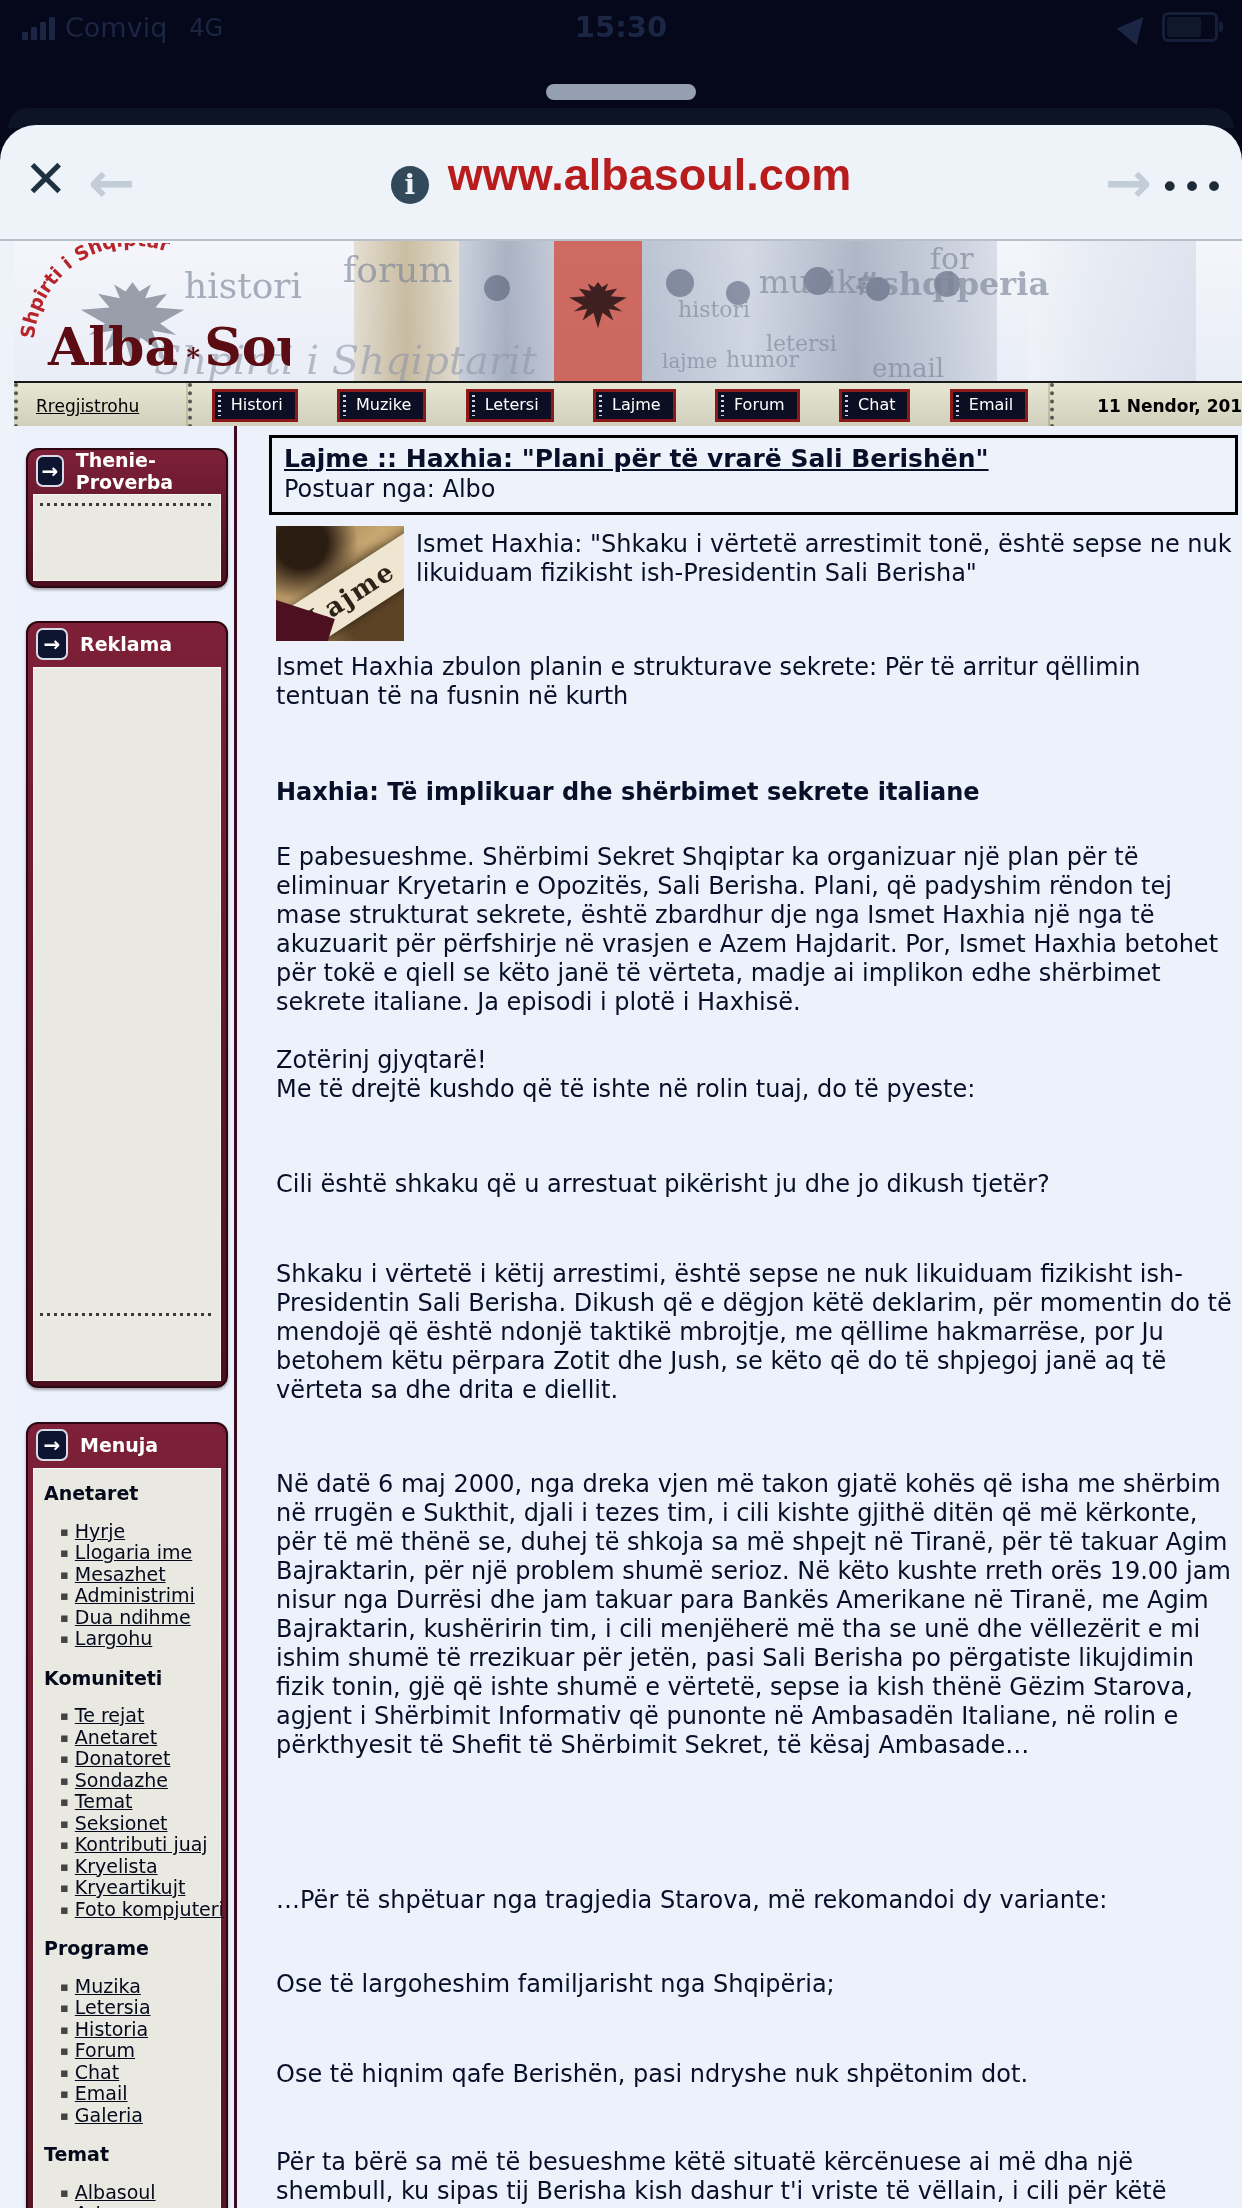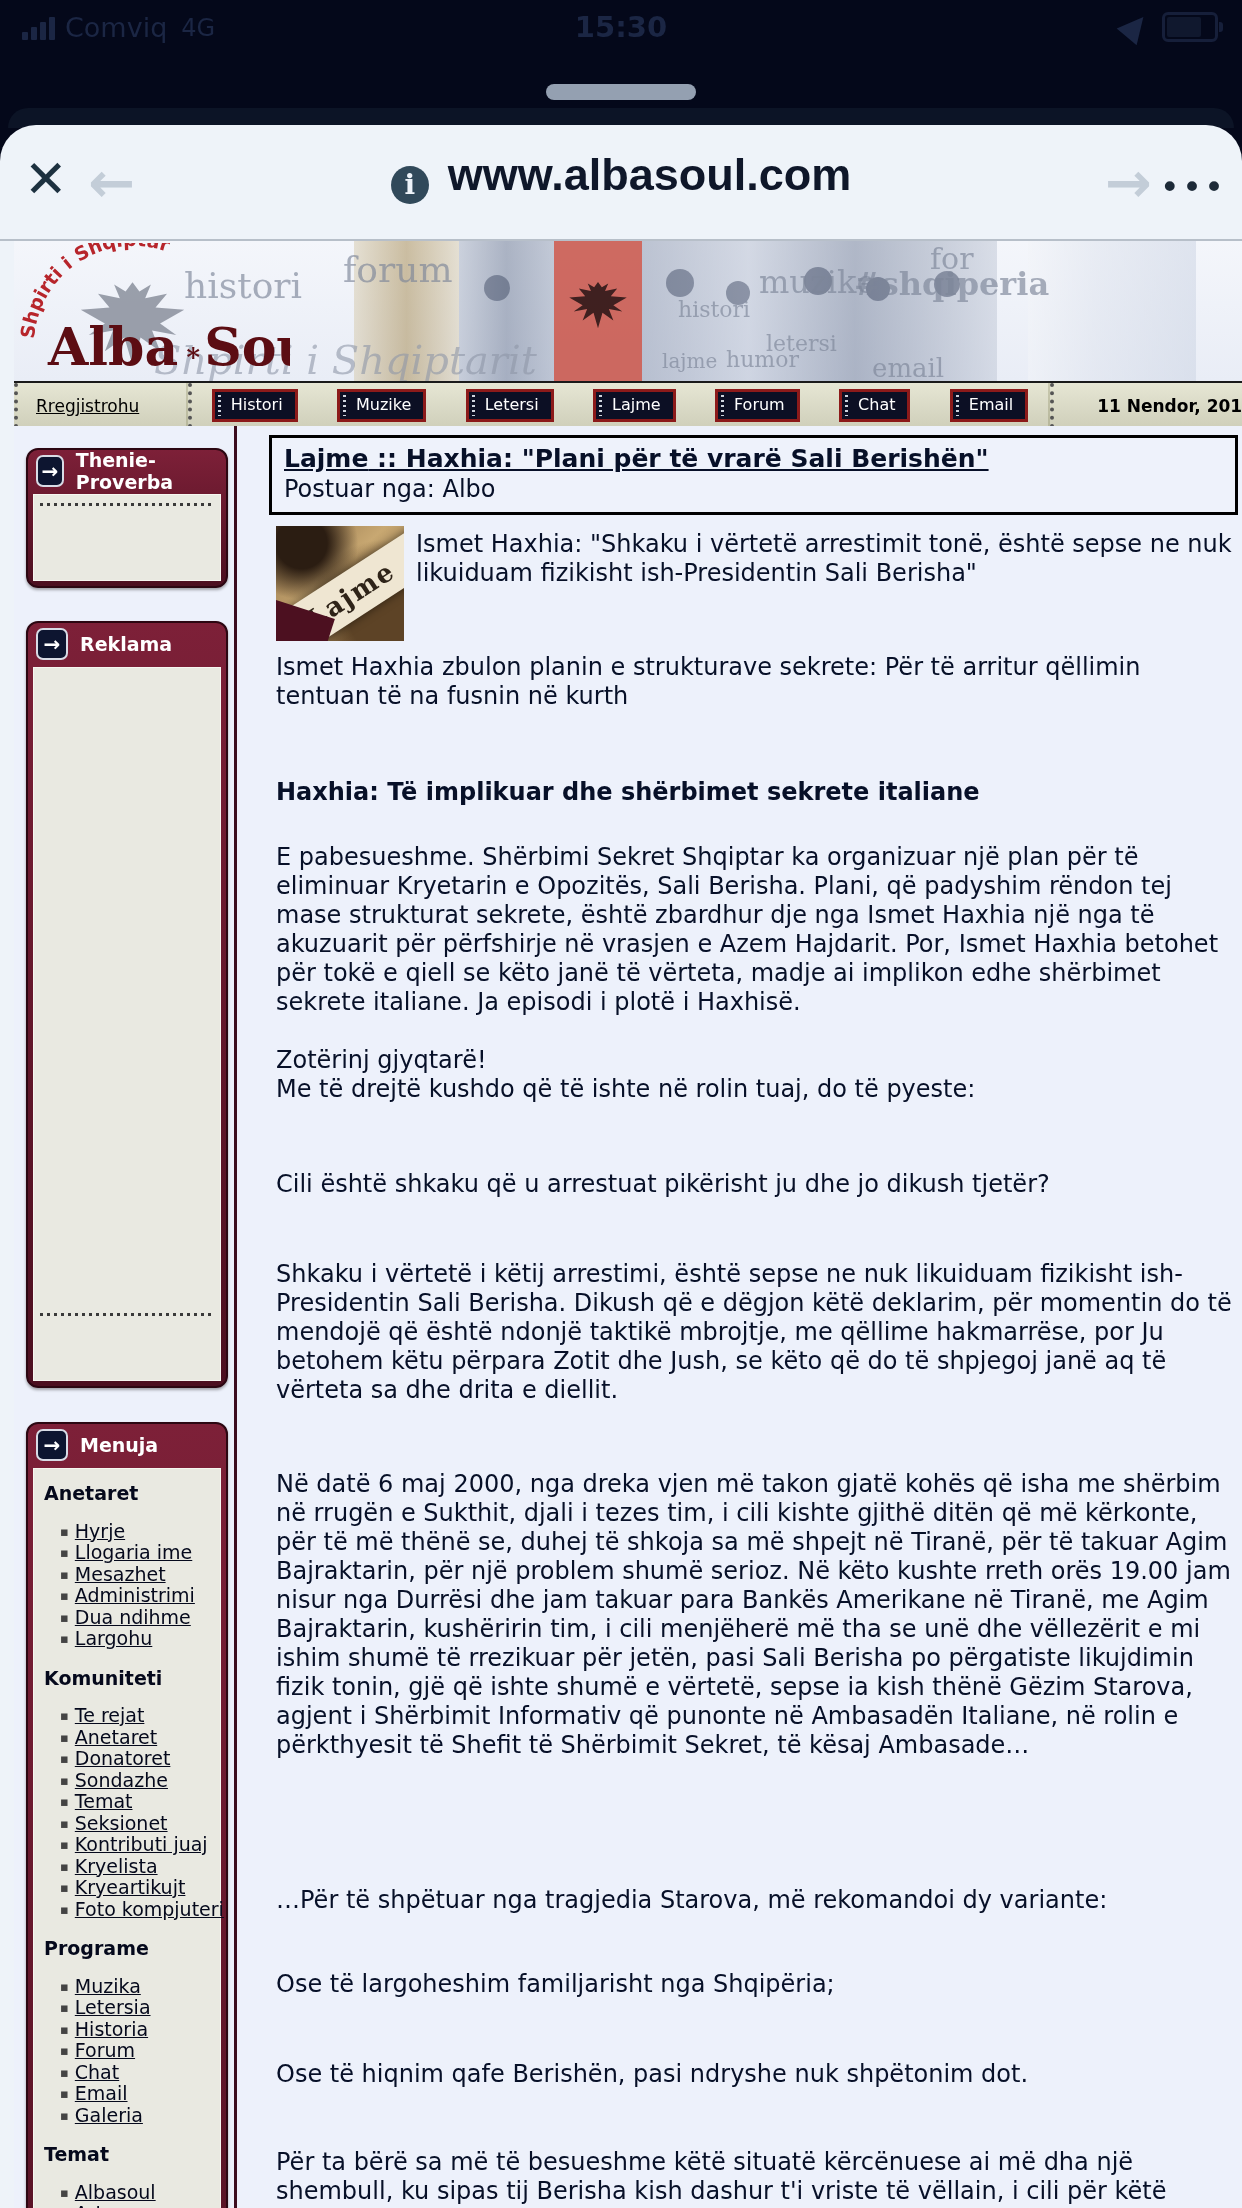--- a/index.html
+++ b/index.html
@@ -5,21 +5,21 @@
   html,body{margin:0;padding:0;background:#02040f;}
   .screen{position:relative;width:1242px;height:2208px;overflow:hidden;
           font-family:"DejaVu Sans",sans-serif;background:#04081a;}
 
   
   .statusbar{position:absolute;left:0;top:0;width:100%;height:60px;color:#1b2644;}
   .sb-left{position:absolute;left:22px;top:12px;display:flex;align-items:center;gap:10px;}
   .sig{display:flex;align-items:flex-end;gap:3px;height:24px;}
   .sig i{display:block;width:6px;background:#1b2644;border-radius:1px;}
   .sb-carrier{font-size:27px;}
-  .sb-net{font-size:24px;margin-left:4px;}
+  .sb-net{font-size:24px;margin-left:12px;}
   .sb-time{position:absolute;left:0;right:0;top:10px;text-align:center;font-size:29px;font-weight:bold;}
   .sb-right{position:absolute;right:24px;top:12px;display:flex;align-items:center;gap:14px;}
   .loc{width:0;height:0;border-left:13px solid transparent;border-right:13px solid transparent;
        border-bottom:26px solid #1b2644;transform:rotate(40deg);}
   .batt{position:relative;width:50px;height:24px;border:3px solid #161f3a;border-radius:6px;}
   .batt i{position:absolute;left:2px;top:2px;bottom:2px;width:68%;background:#10182e;border-radius:2px;}
   .batt em{position:absolute;right:-8px;top:7px;width:4px;height:10px;background:#161f3a;border-radius:0 3px 3px 0;}
   .bg-hint{position:absolute;left:8px;right:8px;top:108px;height:20px;background:#0c1426;border-radius:28px 28px 0 0;}
   .grab{position:absolute;left:546px;top:84px;width:150px;height:16px;border-radius:9px;background:#94a0b1;}
 
@@ -27,21 +27,21 @@
   .sheet{position:absolute;left:0;top:125px;width:100%;bottom:0;background:#eef3f9;
          border-radius:36px 36px 0 0;}
   .toolbar{position:absolute;left:0;top:0;width:100%;height:114px;}
   .tb-close{position:absolute;left:24px;top:28px;font-size:52px;font-weight:bold;color:#1d3140;line-height:1;}
   .tb-back{position:absolute;left:88px;top:30px;color:#c3cdd8;}
   .tb-fwd{position:absolute;right:90px;top:30px;color:#c3cdd8;}
   .arrowglyph{font-size:56px;line-height:1;font-weight:bold;}
   .tb-center{position:absolute;left:0;right:0;top:24px;text-align:center;white-space:nowrap;}
   .info-i{display:inline-block;width:38px;height:38px;border-radius:50%;background:#31495a;color:#eef3f9;
           font-family:"DejaVu Serif",serif;font-weight:bold;font-size:28px;line-height:38px;vertical-align:-4px;}
-  .tb-url{display:inline-block;margin-left:14px;font-size:45px;font-weight:600;color:#0f172a;
+  .tb-url{display:inline-block;margin-left:14px;font-size:45px;font-weight:600;color:#b91c1c;
           font-family:"Liberation Sans","DejaVu Sans",sans-serif;}
   .tb-dots{position:absolute;right:16px;top:42px;font-size:34px;letter-spacing:2px;color:#1d2a38;}
   .tb-rule{position:absolute;left:0;top:114px;width:100%;height:2px;background:#b7bfc9;}
 
   
   .webview{position:absolute;left:14px;top:116px;width:100%;bottom:0;background:#fef9c3;}
 
   
   .banner{position:absolute;left:0;top:0;width:100%;height:140px;overflow:hidden;
           background:linear-gradient(180deg,#f4f6fb,#e9edf6);border-bottom:3px solid #5a1020;}

